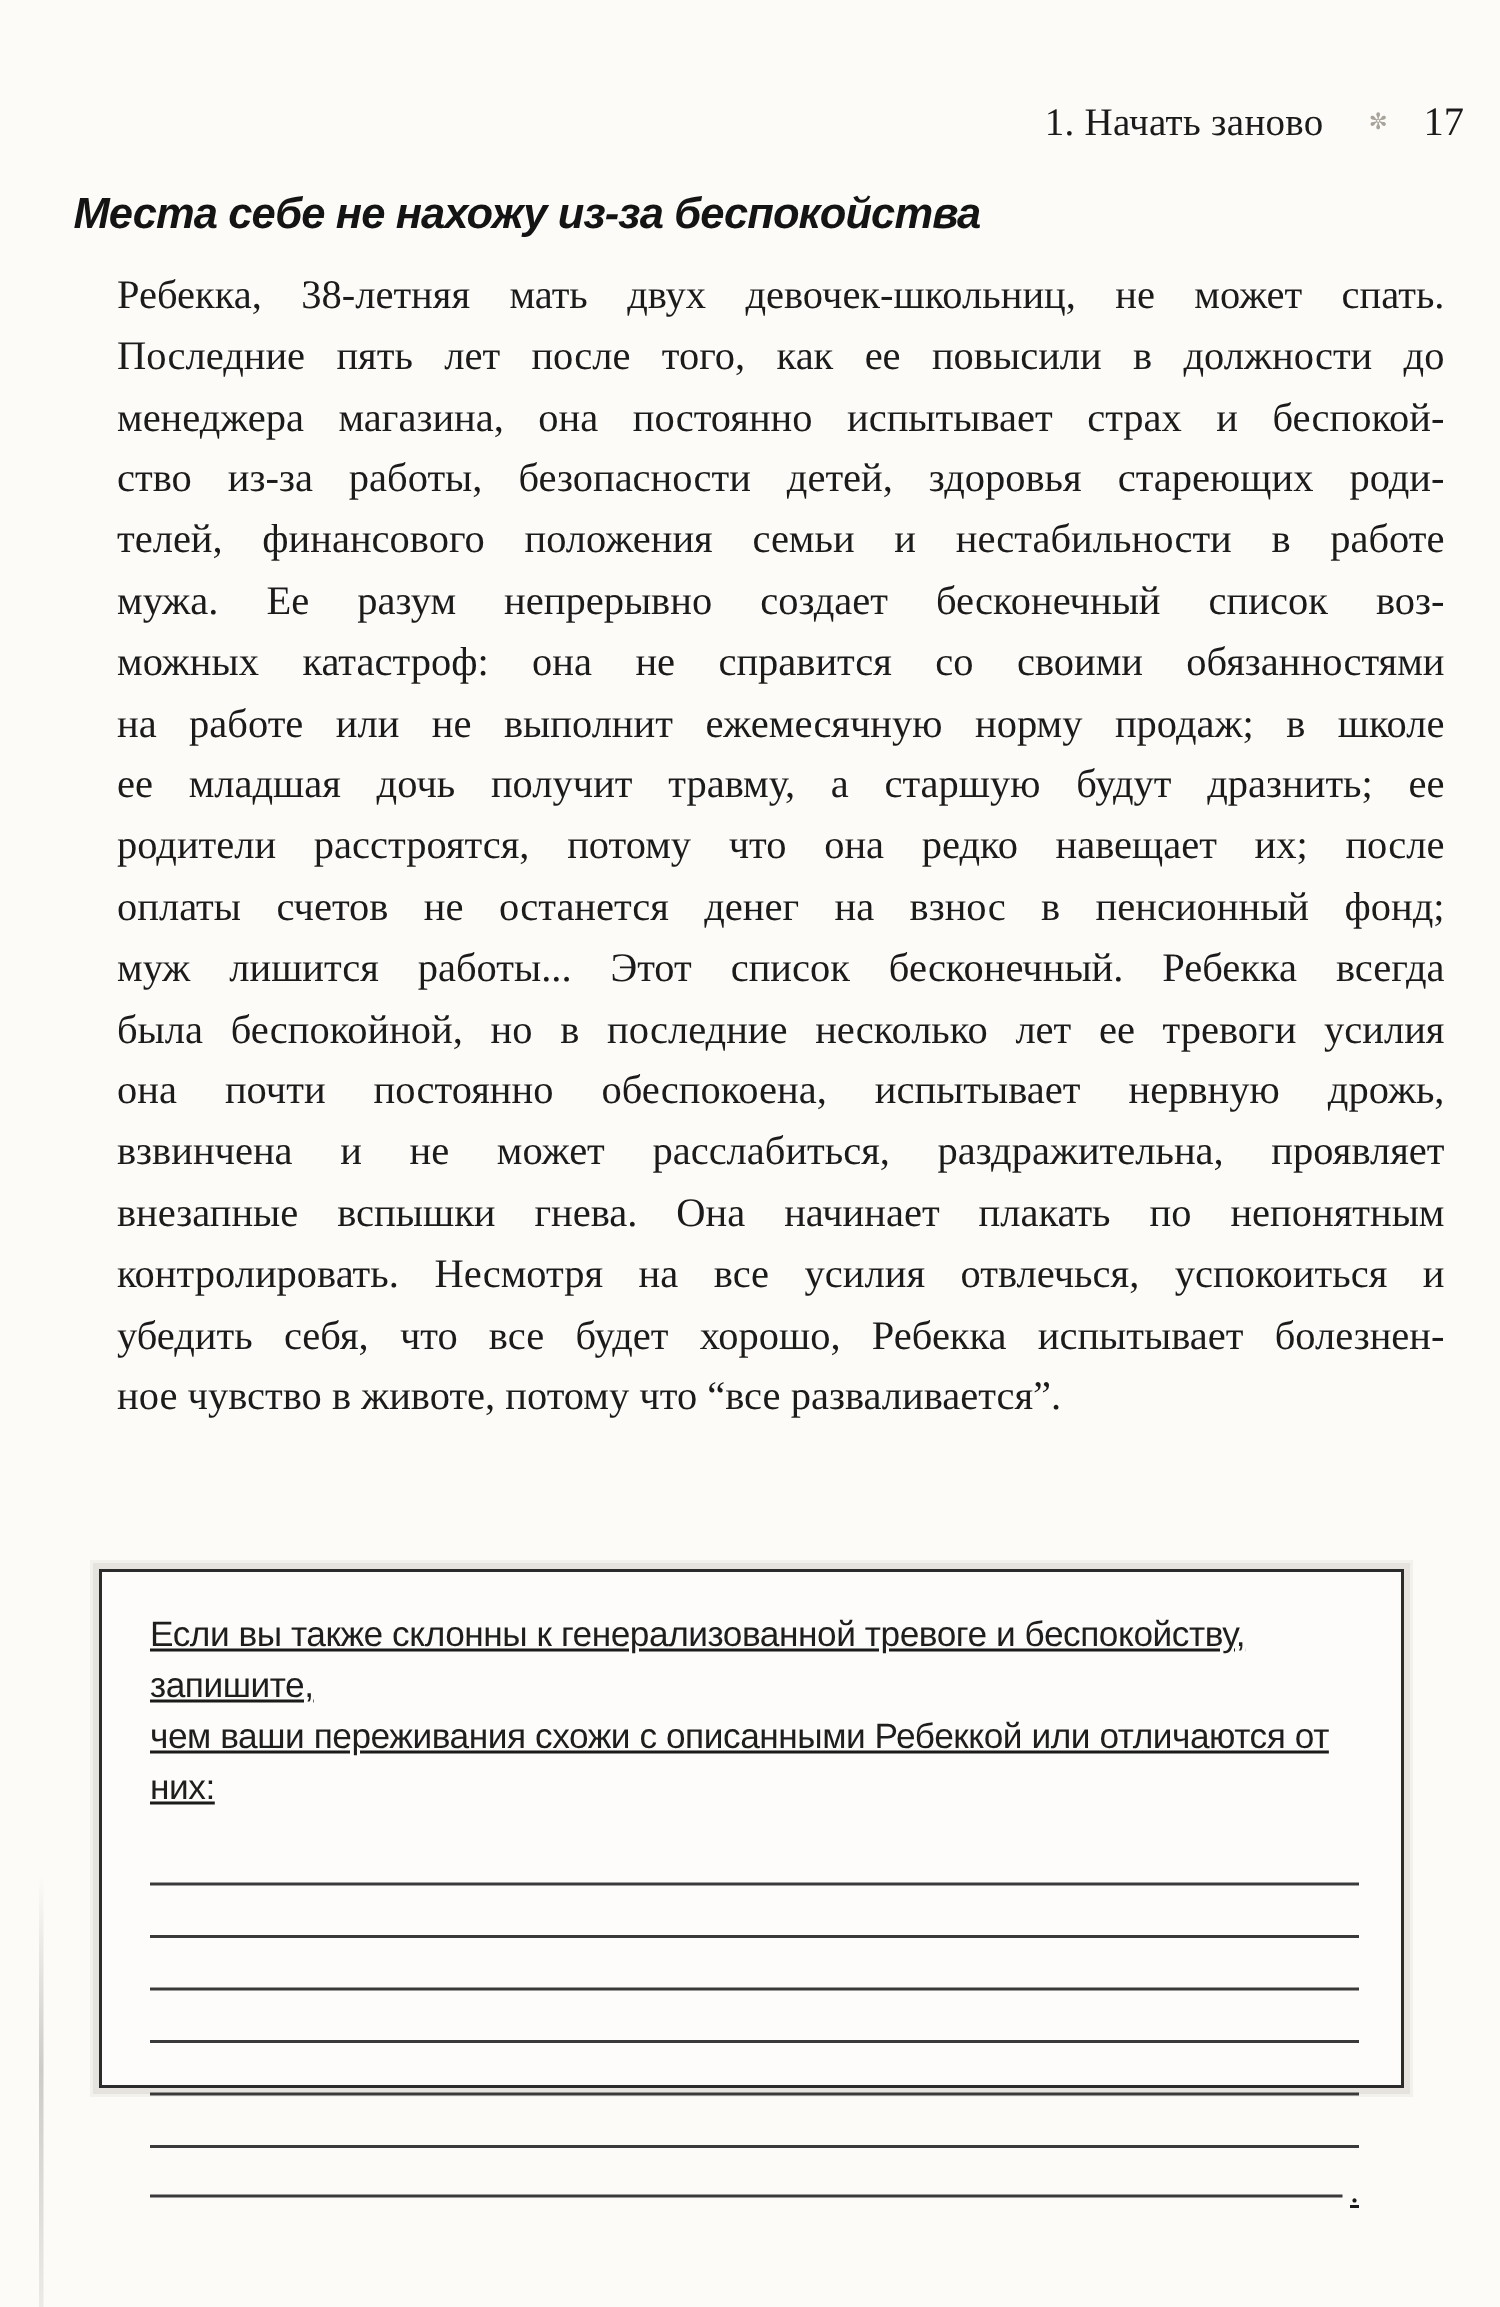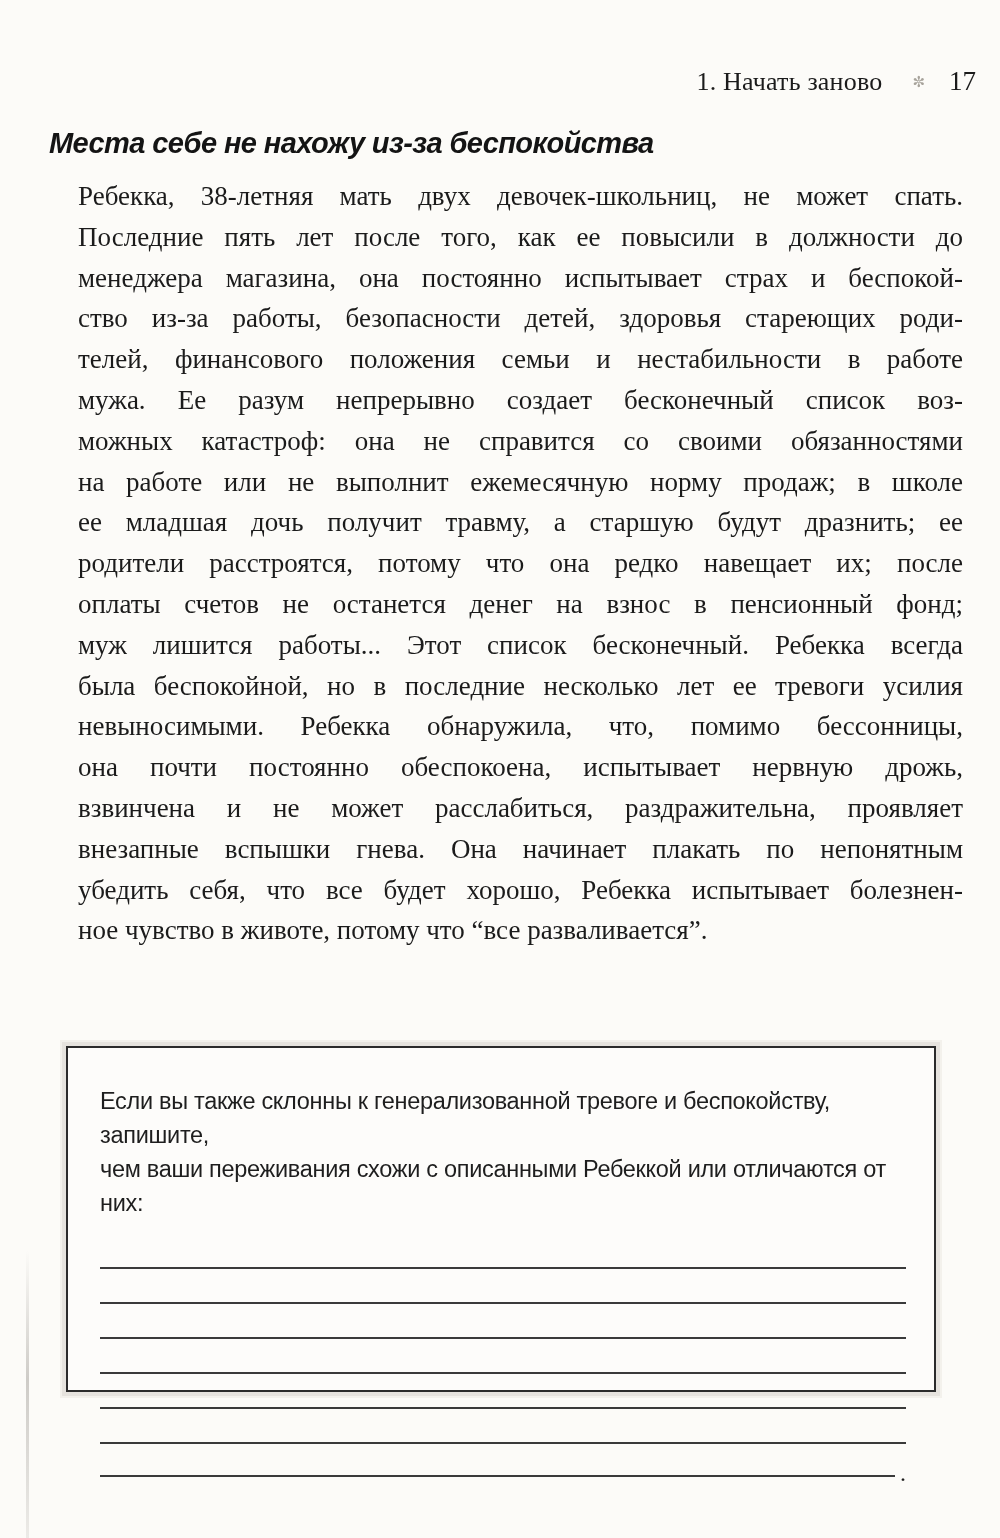--- a/index.html
+++ b/index.html
@@ -69,21 +69,22 @@
   .worksheet {
     position: absolute;
     top: 1046px;
     left: 66px;
     width: 870px;
     height: 346px;
     box-sizing: border-box;
     background: #fdfcfa;
     border: 2px solid #2b2b2b;
     box-shadow: 0 0 0 4px #e6e3de, 0 0 0 6px #f3f1ec;
-    padding: 36px 24px 0 32px;
+    padding: 24px 24px 0 32px;
+    text-decoration: underline;
   }
   .worksheet .prompt {
     font-family: "Liberation Sans", sans-serif;
     font-size: 23.5px;
     line-height: 34px;
     letter-spacing: -0.3px;
     color: #1e1e1e;
   }
   .blank-lines {
     margin-top: 14px;
@@ -141,24 +142,24 @@
     <div class="body-line">ство из-за работы, безопасности детей, здоровья стареющих роди-</div>
     <div class="body-line">телей, финансового положения семьи и нестабильности в работе</div>
     <div class="body-line">мужа. Ее разум непрерывно создает бесконечный список воз-</div>
     <div class="body-line">можных катастроф: она не справится со своими обязанностями</div>
     <div class="body-line">на работе или не выполнит ежемесячную норму продаж; в школе</div>
     <div class="body-line">ее младшая дочь получит травму, а старшую будут дразнить; ее</div>
     <div class="body-line">родители расстроятся, потому что она редко навещает их; после</div>
     <div class="body-line">оплаты счетов не останется денег на взнос в пенсионный фонд;</div>
     <div class="body-line">муж лишится работы... Этот список бесконечный. Ребекка всегда</div>
     <div class="body-line">была беспокойной, но в последние несколько лет ее тревоги усилия</div>
-    <div class="body-line">невыносимыми. Ребекка обнаружила, что, помимо бессонницы,</div>
     <div class="body-line">она почти постоянно обеспокоена, испытывает нервную дрожь,</div>
     <div class="body-line">взвинчена и не может расслабиться, раздражительна, проявляет</div>
     <div class="body-line">внезапные вспышки гнева. Она начинает плакать по непонятным</div>
+    <div class="body-line">контролировать. Несмотря на все усилия отвлечься, успокоиться и</div>
     <div class="body-line">убедить себя, что все будет хорошо, Ребекка испытывает болезнен-</div>
     <div class="body-line no-stretch">ное чувство в животе, потому что “все разваливается”.</div>
   </div>
 
 <div class="worksheet">
   <div class="prompt">
       <div>Если вы также склонны к генерализованной тревоге и беспокойству, запишите,</div>
       <div>чем ваши переживания схожи с описанными Ребеккой или отличаются от них:</div>
     </div>
   <div class="blank-lines">

